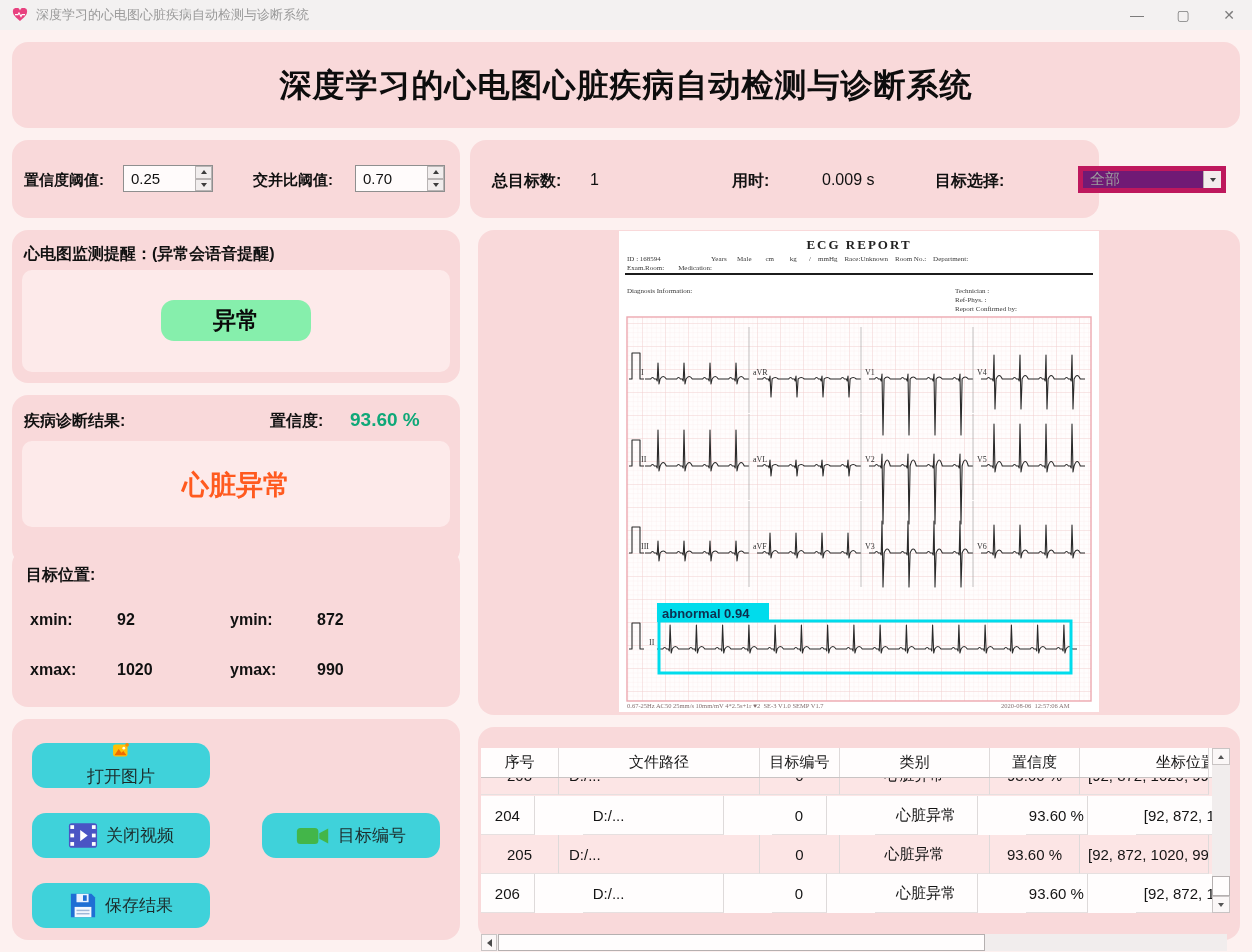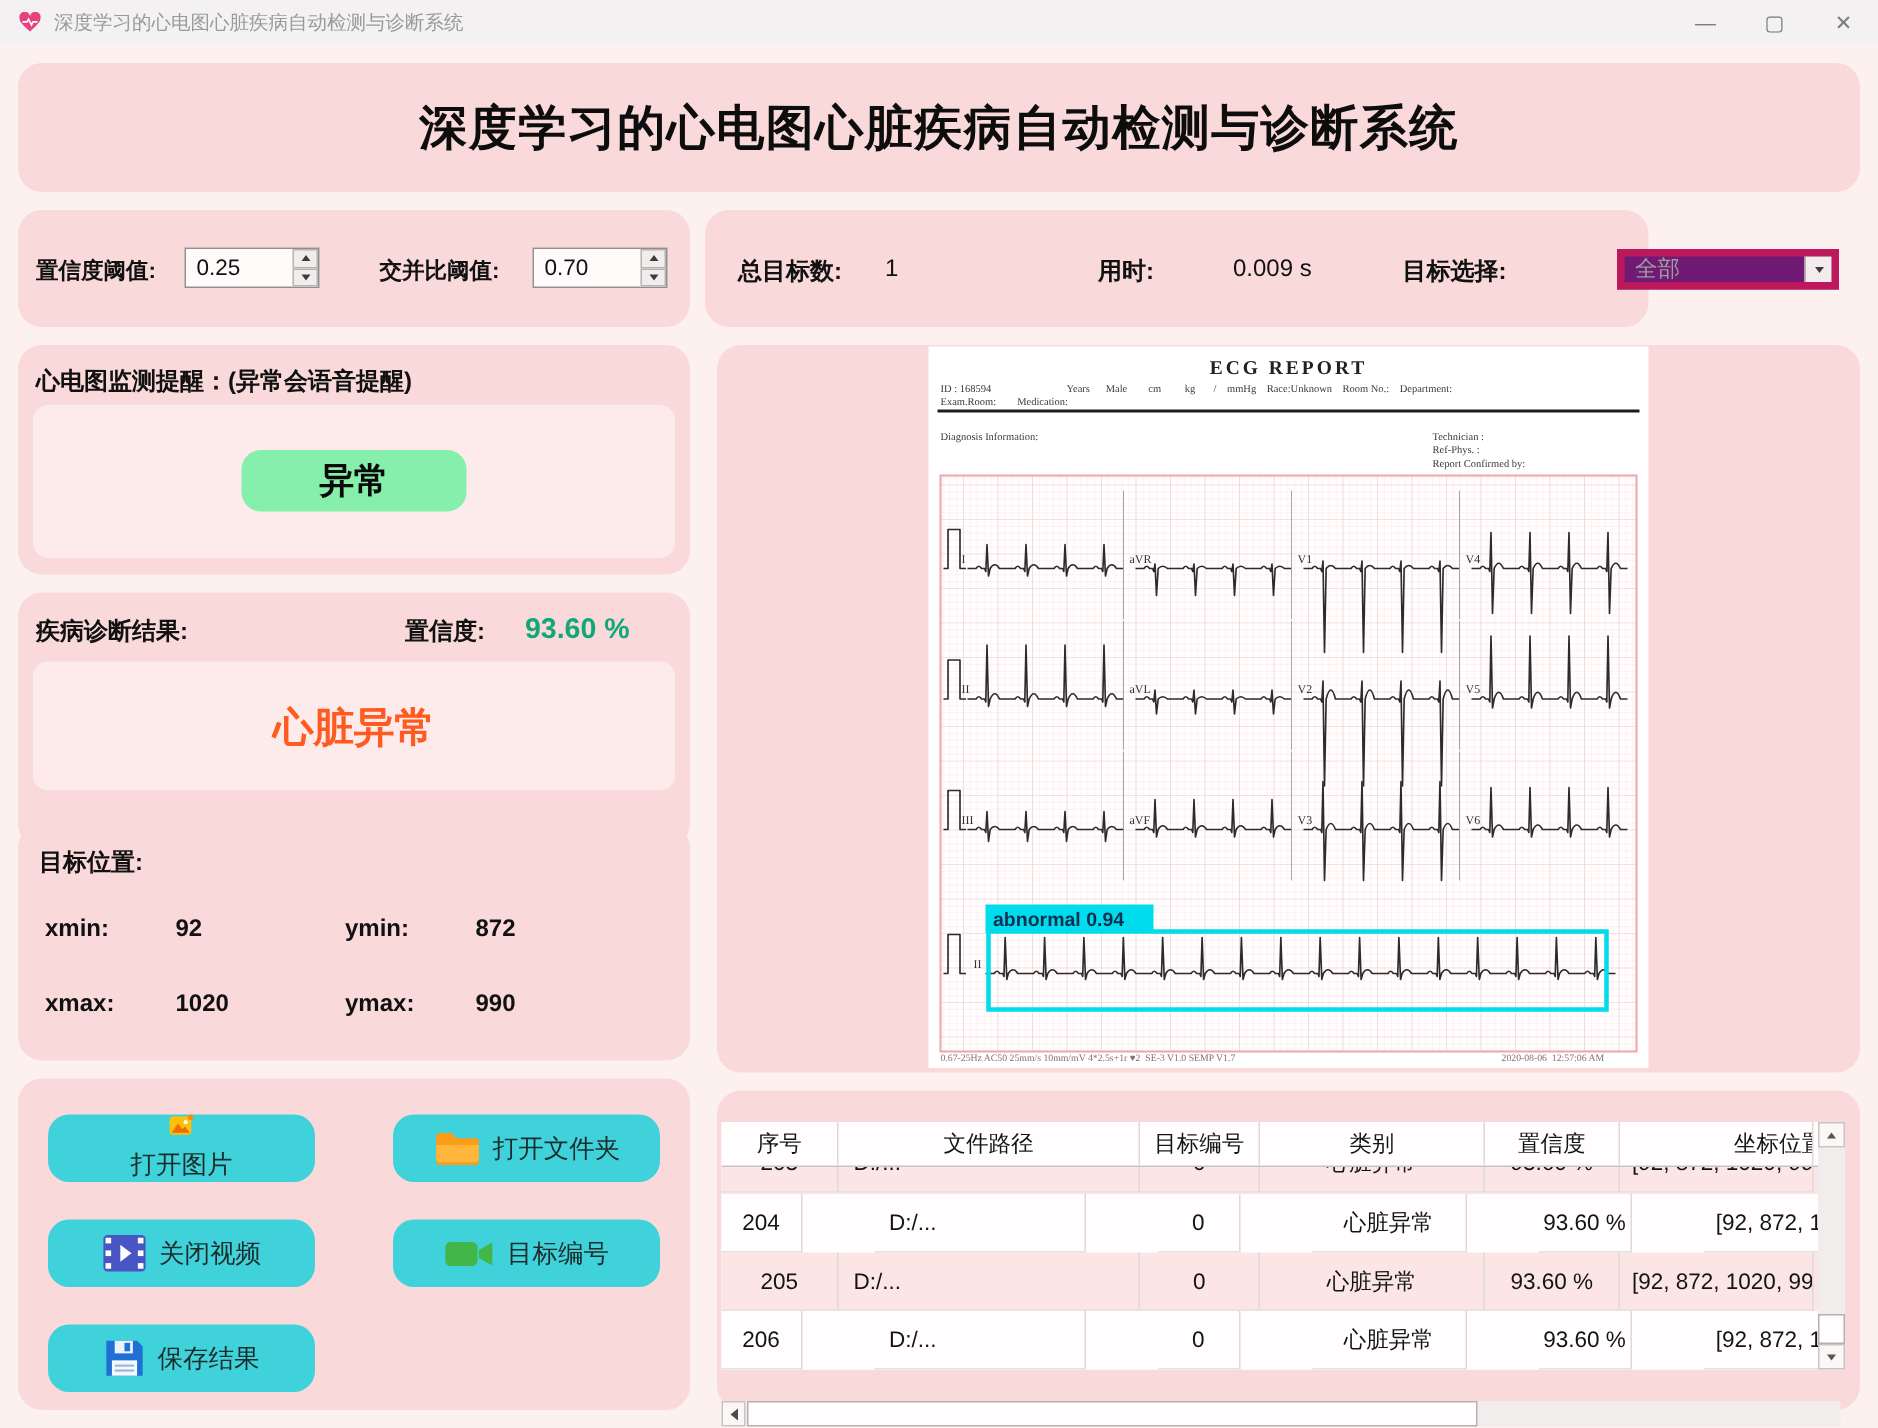--- a/index.html
+++ b/index.html
@@ -190,27 +190,20 @@
   <div class="cy-btn" style="left:20px; top:24px;flex-direction:column;">
     <svg width="32" height="27" viewBox="0 0 36 30">
       <rect x="1" y="3" width="31" height="26" rx="5" fill="#ffc107"></rect>
       <circle cx="31" cy="4" r="4" fill="#fb8c00"></circle>
       <circle cx="24" cy="11" r="3" fill="#fffde7"></circle>
       <path d="M4 26 L13 13 L19 21 L23 17 L30 26 Z" fill="#ef6c00"></path>
     </svg>
     <span class="btn-label">打开图片</span>
   </div>
 
-  <div class="cy-btn" style="left:250px; top:24px;">
-    <svg width="32" height="26" viewBox="0 0 36 28">
-      <path d="M2 5 a3 3 0 0 1 3-3 h9 l3 4 h14 a3 3 0 0 1 3 3 v14 a3 3 0 0 1-3 3 h-26 a3 3 0 0 1-3-3 Z" fill="#fb9d17"></path>
-      <path d="M2 11 h32 v10 a3 3 0 0 1-3 3 h-26 a3 3 0 0 1-3-3 Z" fill="#ffb63b"></path>
-    </svg>
-    <span class="btn-label">打开文件夹</span>
-  </div>
 
   <div class="cy-btn" style="left:20px; top:94px;">
     <svg width="30" height="27" viewBox="0 0 32 28">
       <rect x="1" y="1" width="30" height="26" rx="3" fill="#4a55c4"></rect>
       <rect x="2.5" y="3" width="4" height="4" fill="#fff"></rect>
         <rect x="2.5" y="12" width="4" height="4" fill="#fff"></rect>
         <rect x="2.5" y="21" width="4" height="4" fill="#fff"></rect>
       <rect x="25.5" y="3" width="4" height="4" fill="#fff"></rect>
         <rect x="25.5" y="12" width="4" height="4" fill="#fff"></rect>
         <rect x="25.5" y="21" width="4" height="4" fill="#fff"></rect>

